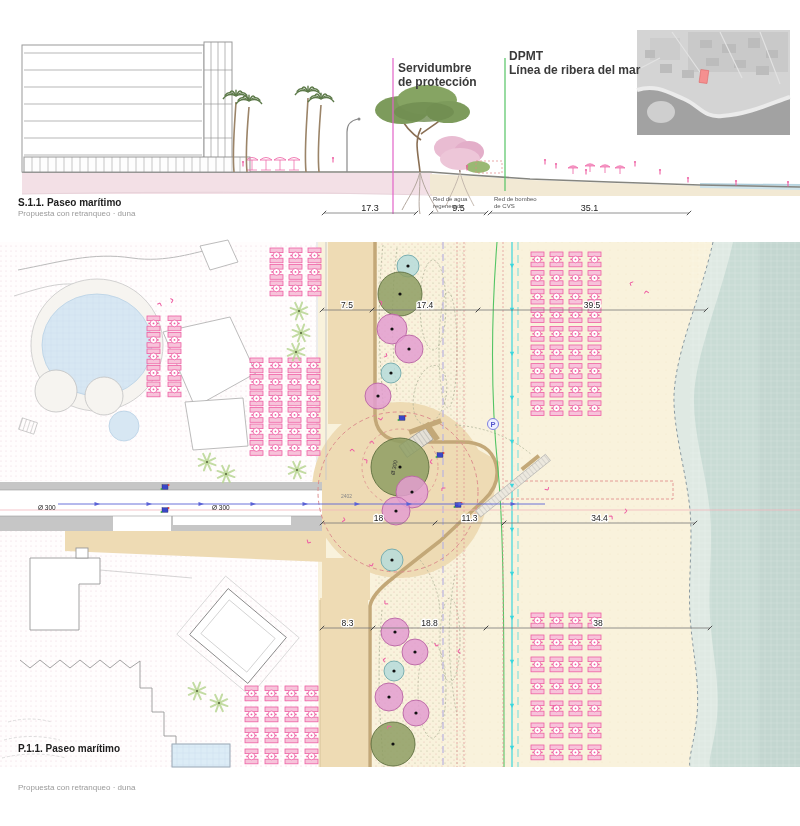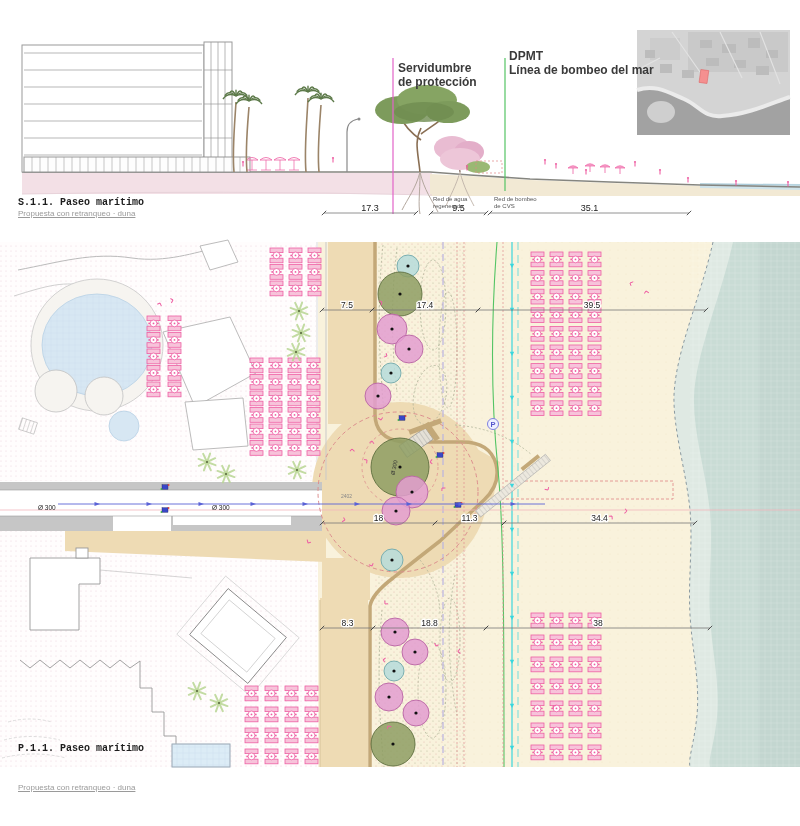--- a/index.html
+++ b/index.html
@@ -2,22 +2,22 @@
 <html><head>
 <meta charset="utf-8">
 <style>
   html,body{margin:0;padding:0;background:#fff;}
   #stage{position:relative;width:800px;height:826px;background:#fff;overflow:hidden;
          font-family:"Liberation Sans",sans-serif;}
   svg{position:absolute;left:0;top:0;}
   .lbl{position:absolute;color:#333;line-height:1.15;white-space:nowrap;}
   .ann{font-size:12px;color:#3a3a3a;font-weight:bold;}
   .tiny{font-size:6px;color:#555;}
-  .ttl{font-size:10px;font-weight:bold;color:#1d1d1d;font-family:Liberation Mono, monospace;}
-  .sub{font-size:8px;color:#9a9a9a;text-decoration:underline;}
+  .ttl{font-size:10px;font-weight:bold;color:#1d1d1d;}
+  .sub{font-size:8px;color:#9a9a9a;}
 </style>
 </head>
 <body>
 
 <div id="stage">
 
 <svg id="art" width="800" height="826" viewBox="0 0 800 826">
   <defs>
     <pattern id="photel" width="5" height="5" patternUnits="userSpaceOnUse">
       <circle cx="1" cy="1" r="0.55" fill="#ecd0da"></circle>
@@ -1704,21 +1704,21 @@
         </g>
       </g>
 </svg>
 
 <div class="lbl ann" style="left:398px;top:62px">
   <div>Servidumbre</div>
   <div>de protección</div>
 </div>
 <div class="lbl ann" style="left:509px;top:50px">
   <div>DPMT</div>
-  <div>Línea de bombeo del mar</div>
+  <div>Línea de ribera del mar</div>
 </div>
 <div class="lbl tiny" style="left:433px;top:196px">
   <div>Red de agua</div>
   <div>regenerada</div>
 </div>
 <div class="lbl tiny" style="left:494px;top:196px">
   <div>Red de bombeo</div>
   <div>de CVS</div>
 </div>
 <div class="lbl ttl" style="left:18px;top:197px">S.1.1. Paseo marítimo</div>

